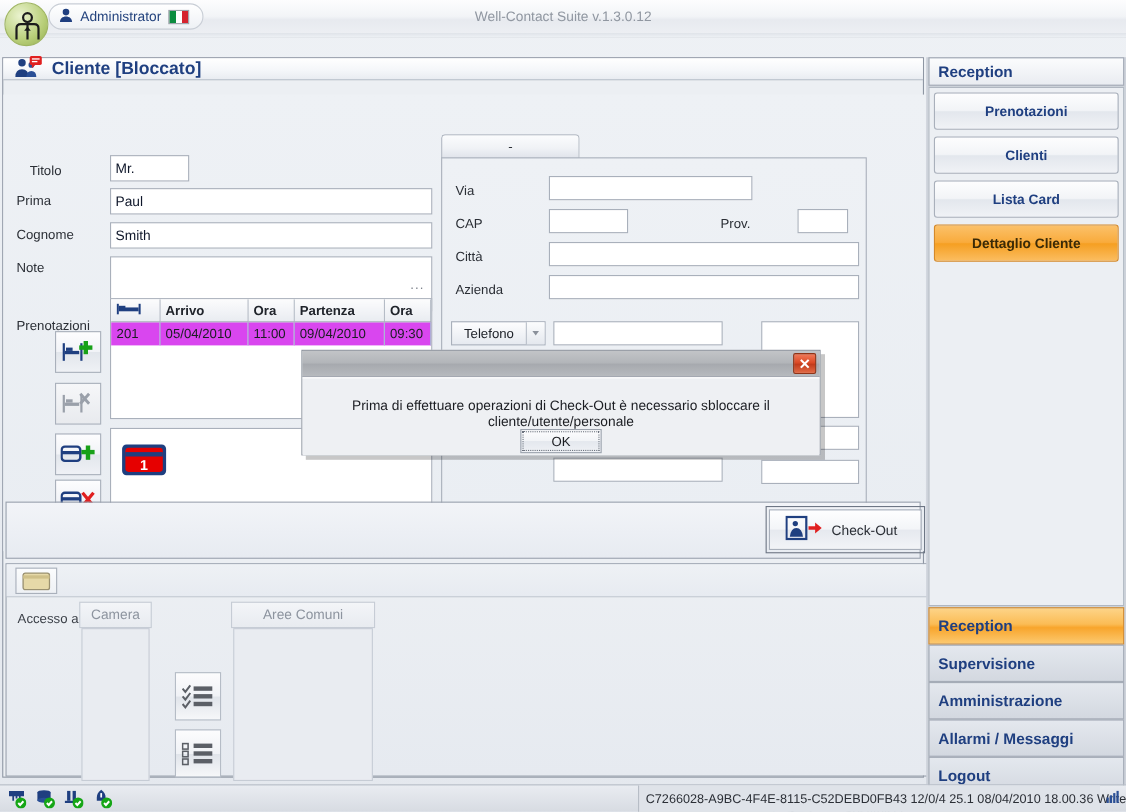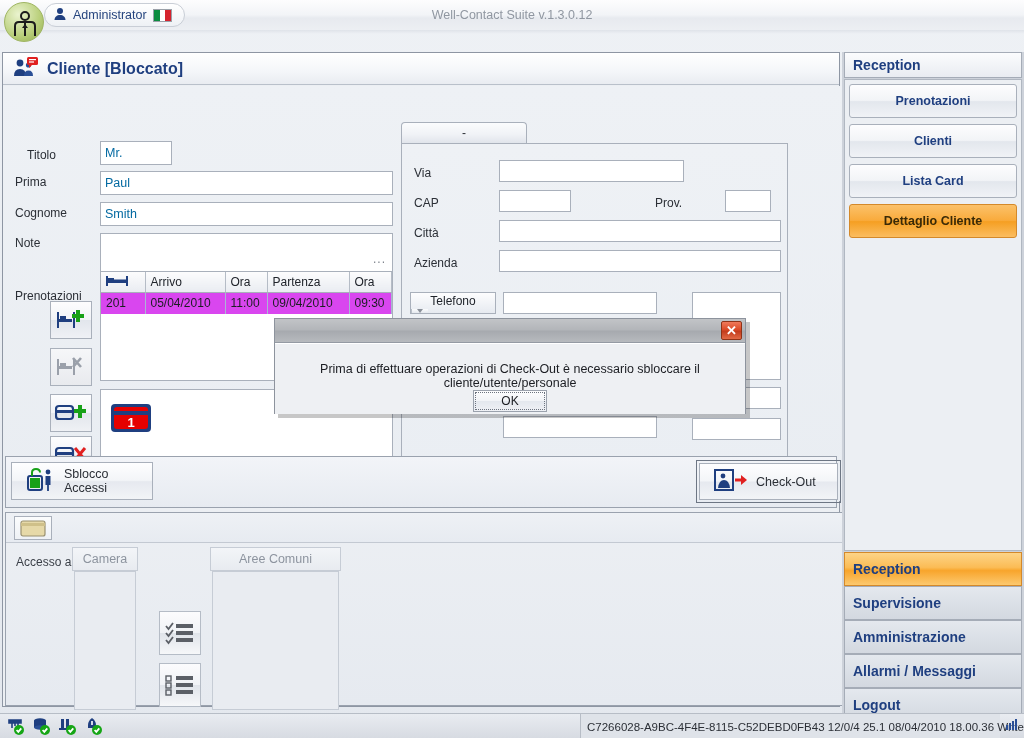--- a/index.html
+++ b/index.html
@@ -56,21 +56,21 @@
     text-align: center; color: #9097a1; font-size: 12.5px;
   }
 
   
   .mainwin {
     position: absolute; left: 2px; top: 52px; width: 838px; height: 655px;
     background: #eceff3;
     border: 1px solid #8e96a3;
   }
   .win-header {
-    position: absolute; left: 0; top: 0; width: 100%; height: 32px;
+    position: absolute; left: 0; top: 0; width: 100%; height: 20px;
     background: linear-gradient(#ffffff 0%, #f4f6f9 60%, #e9ecf1 100%);
     border-bottom: 1px solid #b9c0ca;
     display: flex; align-items: center; padding-left: 10px; gap: 8px;
   }
   .win-title {
     color: #1f3f80; font-size: 16px; font-weight: bold;
   }
 
   
   .form-area {
@@ -79,42 +79,42 @@
   }
   .lbl {
     position: absolute; color: #2b2f36; font-size: 12px;
   }
   .tf {
     position: absolute;
     background: #ffffff;
     border: 1px solid #a9b0bb;
     font-family: "Liberation Sans", sans-serif;
     font-size: 12.5px;
-    color: #0369a1;
+    color: #0f172a;
     padding: 2px 4px;
     outline: none;
   }
   .note-box {
     position: absolute; background:#fff; border:1px solid #a9b0bb;
   }
   .note-dots {
     position:absolute; right:6px; bottom:16px; color:#7d838c; font-size:12px; letter-spacing:1px;
   }
 
   
   .tbl {
     position: absolute; border: 1px solid #a9b0bb; background: #fff;
     overflow: hidden;
   }
   .tbl table { border-collapse: collapse; width: 100%; }
   .tbl th {
     background: linear-gradient(#fcfcfd, #e9ecf1);
     border-right: 1px solid #b5bcc6;
     border-bottom: 1px solid #a9b0bb;
-    font-weight: normal; font-size: 12px; color:#20242b;
+    font-weight: bold; font-size: 12px; color:#20242b;
     text-align: left; padding: 3px 5px; height: 20px;
   }
   .tbl td {
     background: #d946ef;
     border-right: 1px solid #aab6d4;
     font-size: 12px; color:#1b1d22;
     padding: 3px 5px; height: 21px;
   }
   .bed-ico { display:inline-block; }
 
@@ -471,21 +471,21 @@
         <input class="tf" style="left: 97px; top: 46px; width: 72px; height: 22px;" value="">
         <span class="lbl" style="left:253px; top:52px;">Prov.</span>
         <input class="tf" style="left: 323px; top: 46px; width: 46px; height: 22px;" value="">
 
         <span class="lbl" style="left:12px; top:82px;">Città</span>
         <input class="tf" style="left: 97px; top: 76px; width: 282px; height: 22px;" value="">
 
         <span class="lbl" style="left:12px; top:112px;">Azienda</span>
         <input class="tf" style="left: 97px; top: 106px; width: 282px; height: 22px;" value="">
 
-        <div class="combo" style="left:8px; top:148px; width:86px;flex-direction:column;">
+        <div class="combo" style="left:8px; top:148px; width:86px;">
           <span class="ctxt">Telefono</span>
           <span class="carrow">
               <i></i>
             </span>
         </div>
         <input class="tf" style="left: 101px; top: 148px; width: 154px; height: 22px;" value="">
 
         <div class="combo" style="left:8px; top:179px; width:86px;">
           <span class="ctxt">Cellulare</span>
           <span class="carrow">
@@ -505,32 +505,20 @@
         <input class="tf" style="left: 101px; top: 241px; width: 154px; height: 22px;">
         <input class="tf" style="left: 101px; top: 272px; width: 154px; height: 22px;">
 
         <div class="note-box" style="left:290px; top:148px; width:89px; height:88px;"></div>
         <input class="tf" style="left: 290px; top: 243px; width: 89px; height: 22px;">
         <input class="tf" style="left: 290px; top: 274px; width: 89px; height: 22px;">
       </div>
     </div>
 
     <div class="actionbar" style="left:2px; top:403px; width:832px;">
-      <div class="bigbtn" style="left:5px; top:5px; width:142px; height:38px;">
-        <span>
-          <svg width="30" height="26" viewBox="0 0 30 26">
-            <rect x="2" y="9" width="14" height="14" rx="2" fill="none" stroke="#1f3f80" stroke-width="2"></rect>
-            <rect x="4" y="11" width="10" height="10" fill="#18a118"></rect>
-            <path d="M6 9 V5.5 Q6 2 10 2 Q14 2 14 5.5" fill="none" stroke="#18a118" stroke-width="2"></path>
-            <circle cx="22" cy="5" r="2.4" fill="#1f3f80"></circle>
-            <path d="M19.5 9 h5 v9 h-1.6 v6 h-1.8 v-6 h-1.6z" fill="#1f3f80"></path>
-          </svg>
-        </span>
-        <span>Sblocco Accessi</span>
-      </div>
       <div class="bigbtn framed" style="left:693px; top:6px; width:139px; height:37px;">
         <span>
           <svg width="34" height="24" viewBox="0 0 34 24">
             <rect x="1" y="2" width="18" height="20" fill="none" stroke="#1f3f80" stroke-width="2"></rect>
             <circle cx="9" cy="8" r="2.4" fill="#1f3f80"></circle>
             <path d="M4 20 Q5 12 10 12 Q15 12 16 20 Z" fill="#1f3f80"></path>
             <path d="M21 12 h8" stroke="#e02020" stroke-width="3"></path>
             <path d="M27 7 L33 12 L27 17 Z" fill="#e02020"></path>
           </svg>
         </span>

